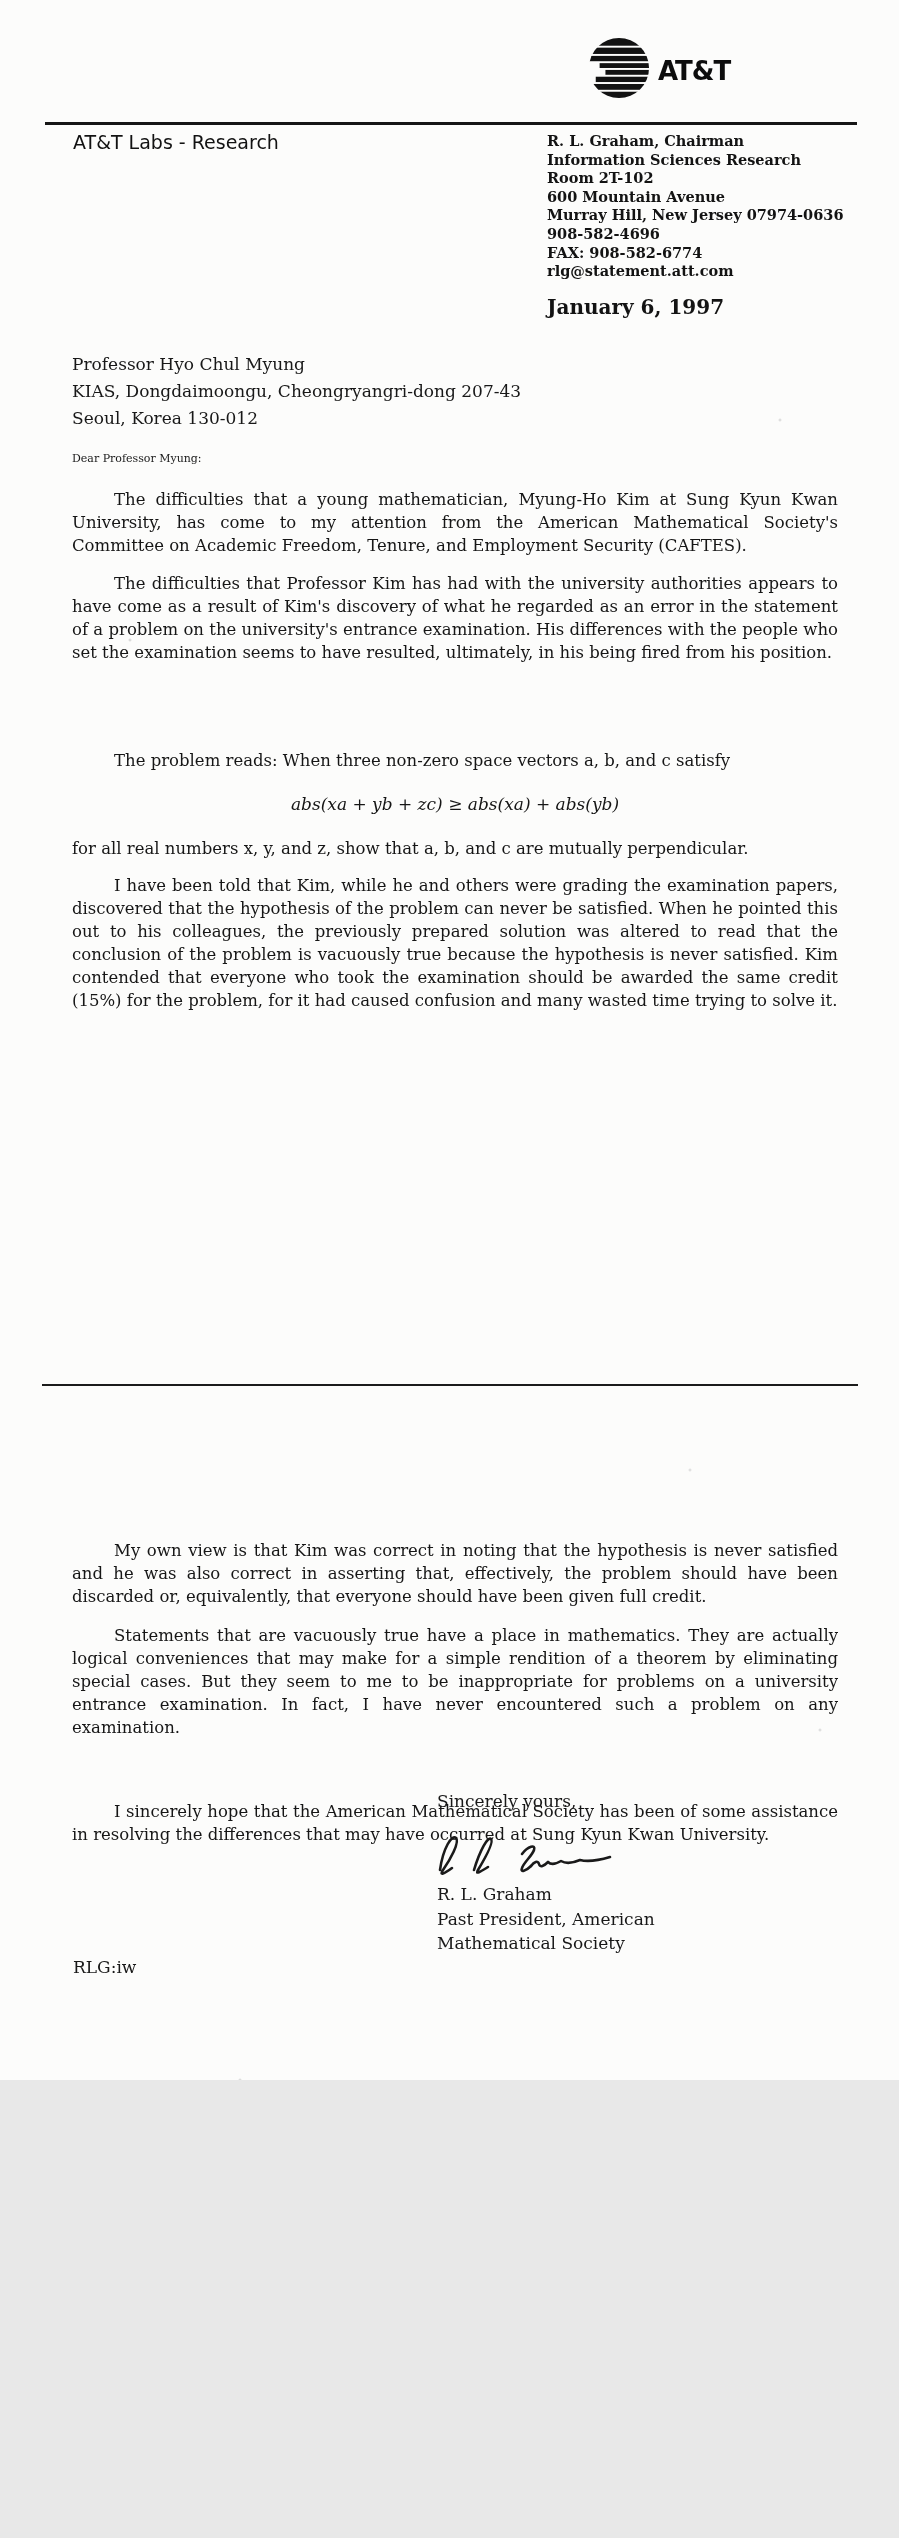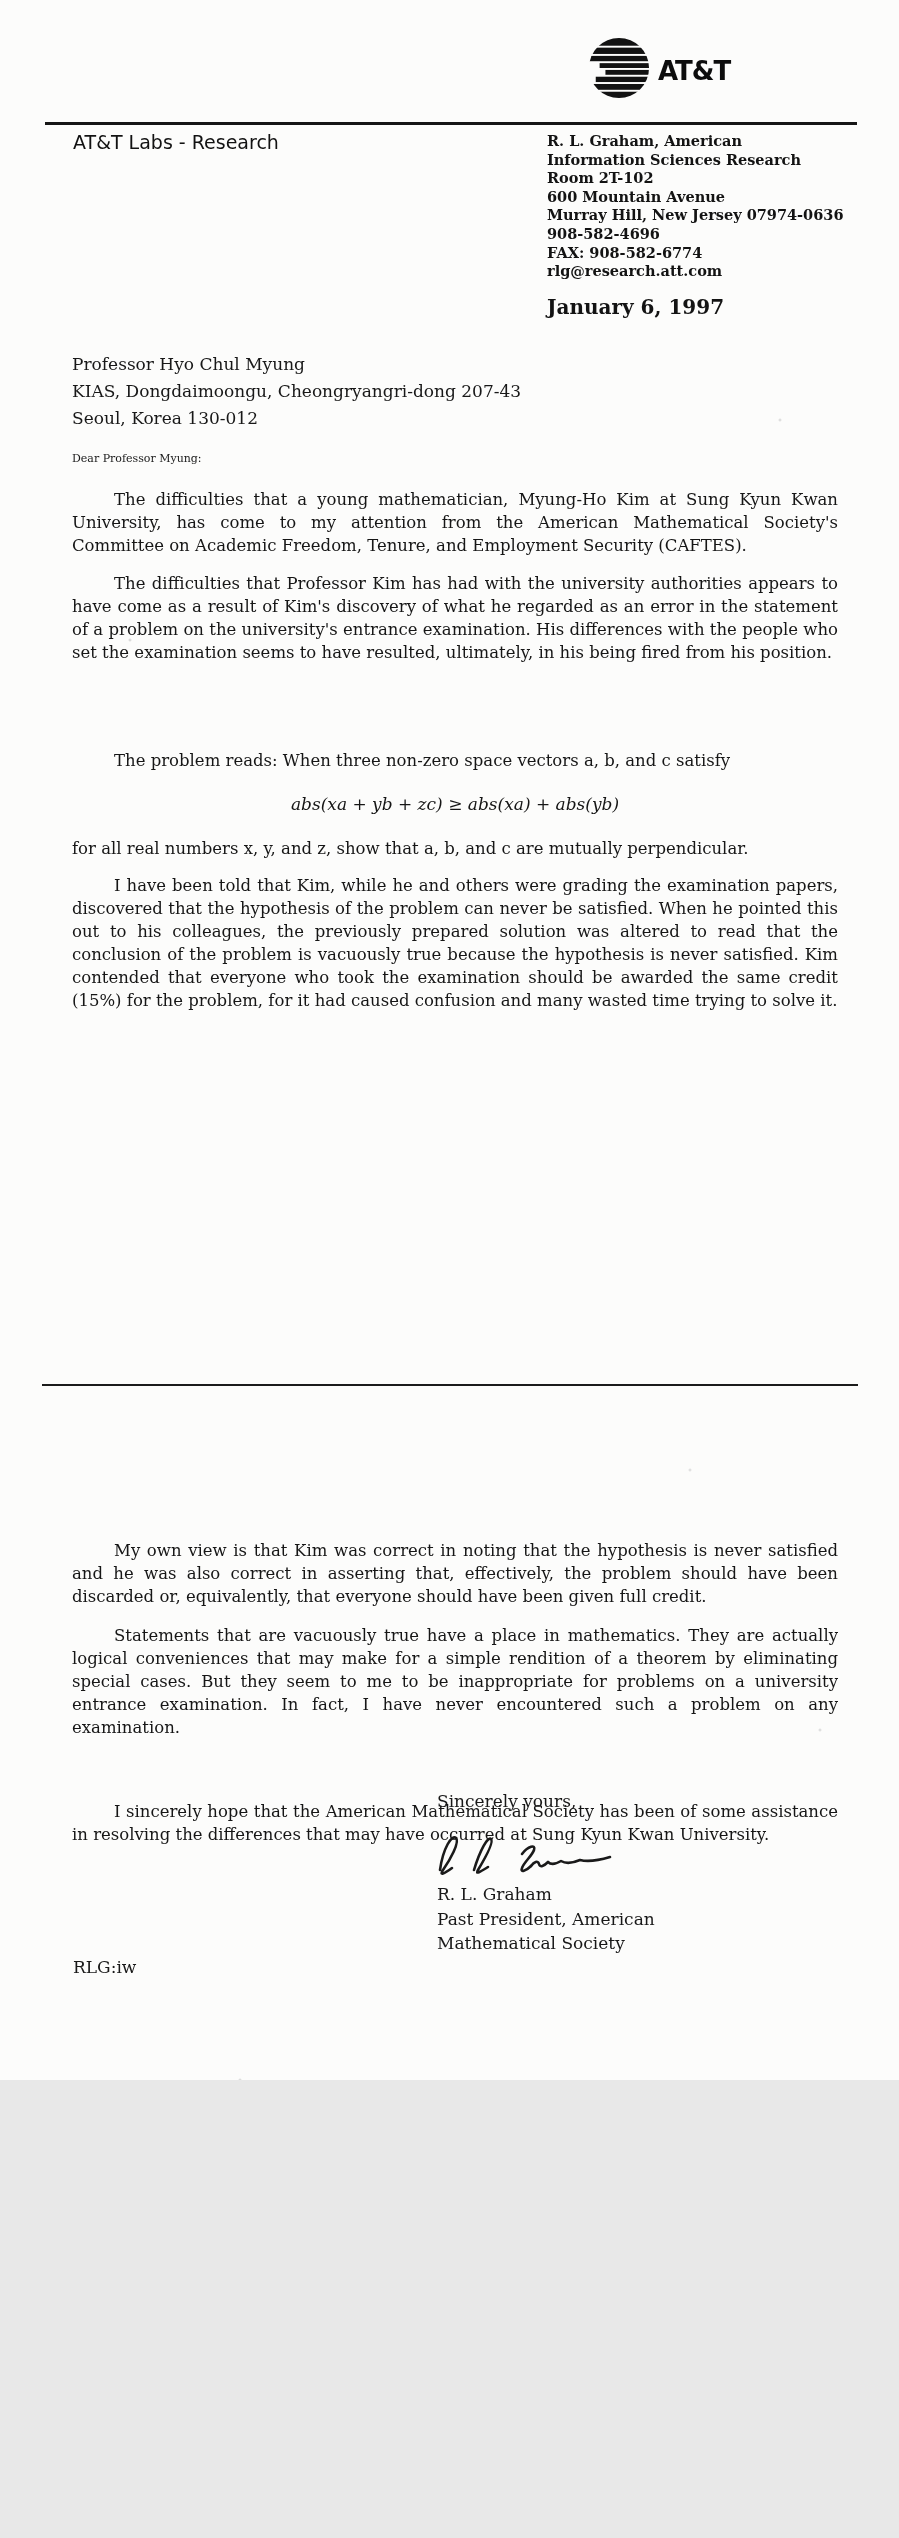--- a/index.html
+++ b/index.html
@@ -105,28 +105,28 @@
       <rect x="0" y="56.5" width="64" height="7.5" fill="#121212"></rect>
     </g>
   </svg>
   <div class="abs logo-word">AT&amp;T</div>
 
   <div class="abs rule-top"></div>
 
   <div class="abs division">AT&amp;T Labs - Research</div>
 
   <div class="abs sender">
-    <div>R. L. Graham, American</div>
+    <div>R. L. Graham, Chairman</div>
     <div>Information Sciences Research</div>
     <div>Room 2T-102</div>
     <div>600 Mountain Avenue</div>
     <div>Murray Hill, New Jersey 07974-0636</div>
     <div>908-582-4696</div>
     <div>FAX: 908-582-6774</div>
-    <div>rlg@research.att.com</div>
+    <div>rlg@statement.att.com</div>
   </div>
 
   <div class="abs dateline">January 6, 1997</div>
 
   <div class="abs recipient">
     <div>Professor Hyo Chul Myung</div>
     <div>KIAS, Dongdaimoongu, Cheongryangri-dong 207-43</div>
     <div>Seoul, Korea 130-012</div>
   </div>
 

